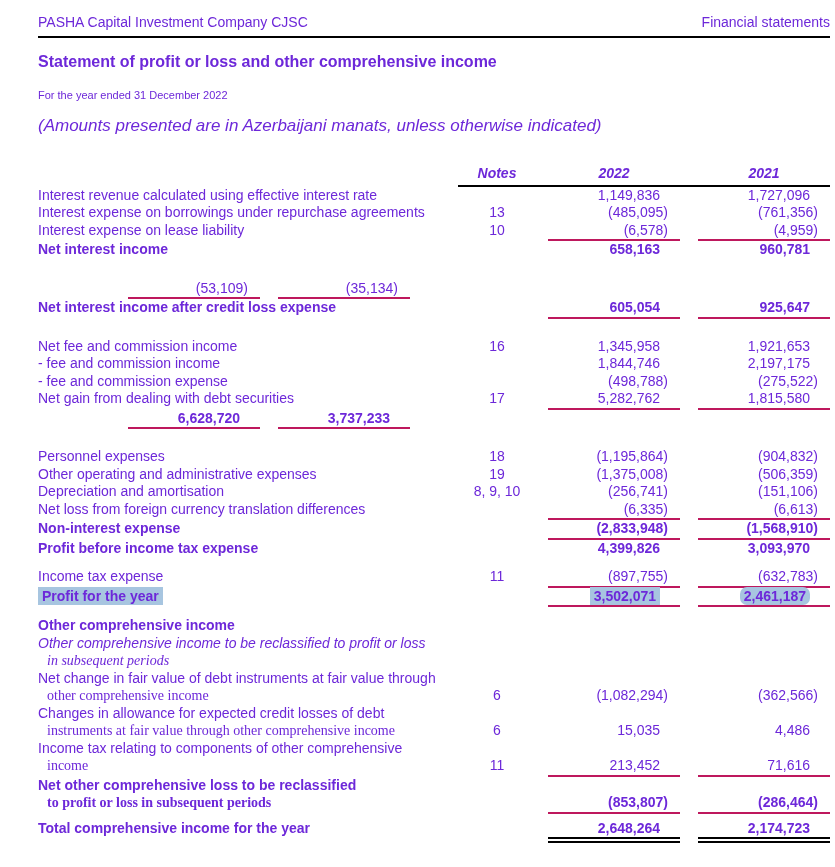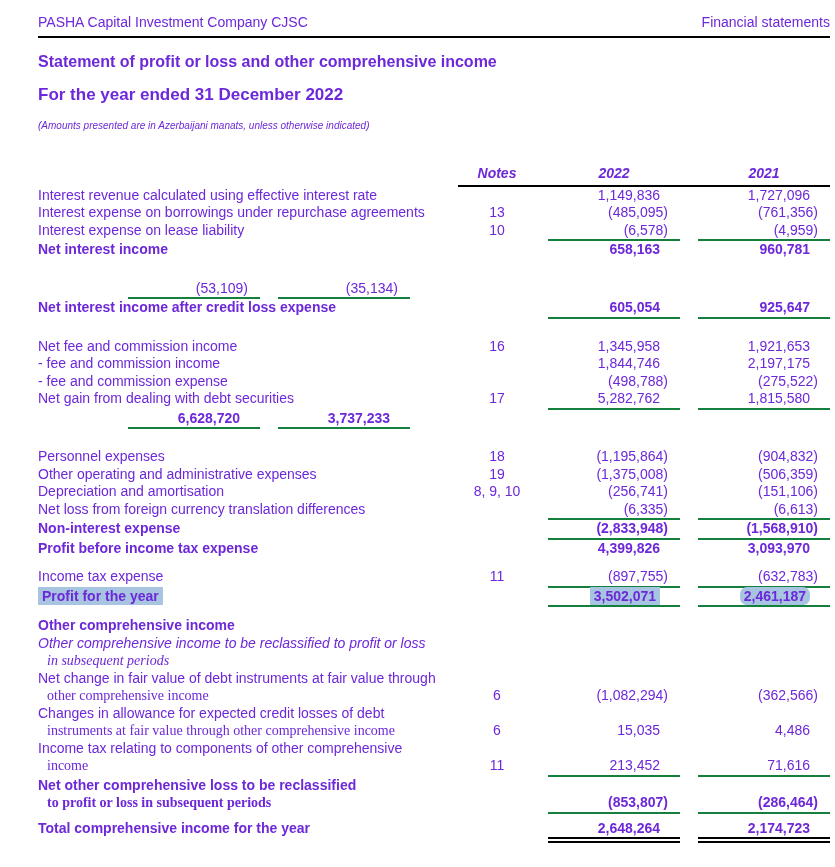--- a/index.html
+++ b/index.html
@@ -28,28 +28,28 @@
     border-top: 2px solid #000;
     margin: 5px 0 0 0;
   }
   .title {
     font-size: 16px;
     font-weight: bold;
     line-height: 20px;
     margin: 14px 0 0 0;
   }
   .subtitle {
-    font-size: 17px;
-    font-weight: bold;
+    font-size: 11px;
+    font-weight: normal;
     line-height: 20px;
     margin: 13px 0 0 0;
   }
   .currency-note {
     font-style: italic;
-    font-size: 10px;
+    font-size: 17px;
     line-height: 18px;
     margin: 12px 0 0 0;
   }
   .ftable { margin-top: 30px; }
   .trow {
     display: flex;
     align-items: baseline;
     line-height: 17.5px;
     min-height: 17.5px;
   }
@@ -60,21 +60,21 @@
   .s2 { flex: none; width: 18px; }
   .cv {
     flex: none;
     width: 132px;
     box-sizing: border-box;
     text-align: right;
     padding-right: 20px;
   }
   .trow.b { font-weight: bold; }
   .trow.i { font-style: italic; }
-  .trow.rb .cv { border-bottom: 2px solid #15803d; }
+  .trow.rb .cv { border-bottom: 2px solid #be185d; }
   .trow.db .cv { border-bottom: 6px double #000; }
   .neg { margin-right: -8px; }
   .hl-bg { padding: 1px 4px; }
   .thead { font-weight: bold; font-style: italic; }
   .thead .hgroup {
     display: flex;
     align-items: baseline;
     border-bottom: 2.5px solid #000;
     padding-bottom: 2px;
     line-height: 17.5px;

